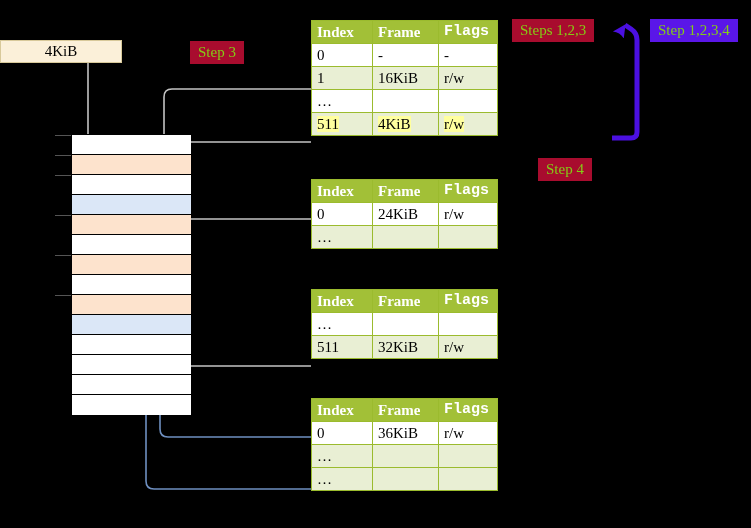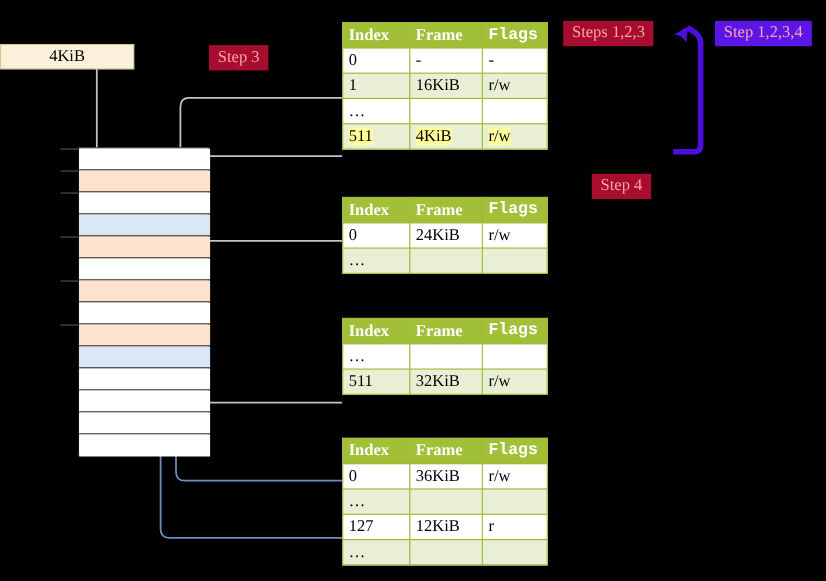--- a/index.html
+++ b/index.html
@@ -3,38 +3,38 @@
 <meta charset="utf-8">
 <style>
   html,body{margin:0;padding:0;background:#000;}
   body{width:751px;height:528px;position:relative;overflow:hidden;
        font-family:"Liberation Serif",serif;color:#000;}
   .layer{position:absolute;left:0;top:0;width:751px;height:528px;}
   svg.layer{pointer-events:none;}
 
   
   .ptable{position:absolute;border:1px solid #9bbb2e;border-collapse:collapse;
-          background:#f9a8d4;border-spacing:0;}
+          background:#4d7c0f;border-spacing:0;}
   .ptable td,.ptable th{border:1px solid #9bbb2e;padding:1px 5px;
           font-size:15px;line-height:20px;height:20px;font-weight:normal;
           text-align:left;vertical-align:middle;font-family:"Liberation Serif",serif;}
   .ptable th{background:#a2c037;color:#ffffff;font-weight:bold;font-size:15px;}
   .ptable td.c-i{width:50px;}
   .ptable td.c-f{width:55px;}
   .ptable td.c-g{width:48px;}
   .ptable th.c-i{width:50px;}
   .ptable th.c-f{width:55px;}
   .ptable th.c-g{width:48px;font-family:Liberation Mono, monospace;}
   tr.alt td{background:#e9efd4;}
   tr.plain td{background:#ffffff;}
   td.hl > span{background:#ffff9e;}
   .ell{letter-spacing:1px;}
 
   
-  .badge{position:absolute;color:#fca5a5;font-size:15px;line-height:18px;
+  .badge{position:absolute;color:#84cc16;font-size:15px;line-height:18px;
          padding:2px 8px 3px 8px;font-family:"Liberation Serif",serif;
          white-space:nowrap;}
   .badge.crimson{background:#a80c2e;}
   .badge.violet{background:#5a16e8;}
 
   
   .kbox{position:absolute;background:#fbf0d9;border:1px solid #d8c99a;
         font-size:15px;line-height:20px;text-align:center;color:#000;
         font-family:"Liberation Serif",serif;}
 
@@ -211,25 +211,20 @@
         <tr class="plain">
           <td class="c-i"><span>0</span></td>
           <td class="c-f"><span>36KiB</span></td>
           <td class="c-g"><span>r/w</span></td>
         </tr>
         <tr class="alt">
           <td class="c-i"><span class="ell">…</span></td>
           <td class="c-f"><span></span></td>
           <td class="c-g"><span></span></td>
         </tr>
-        <tr class="plain">
-          <td class="c-i"><span>127</span></td>
-          <td class="c-f"><span>12KiB</span></td>
-          <td class="c-g"><span>r</span></td>
-        </tr>
         <tr class="alt">
           <td class="c-i"><span class="ell">…</span></td>
           <td class="c-f"><span></span></td>
           <td class="c-g"><span></span></td>
         </tr>
       </tbody>
     </table>
   </div>
 
 <div class="tick" style="top: 135px;"></div>

